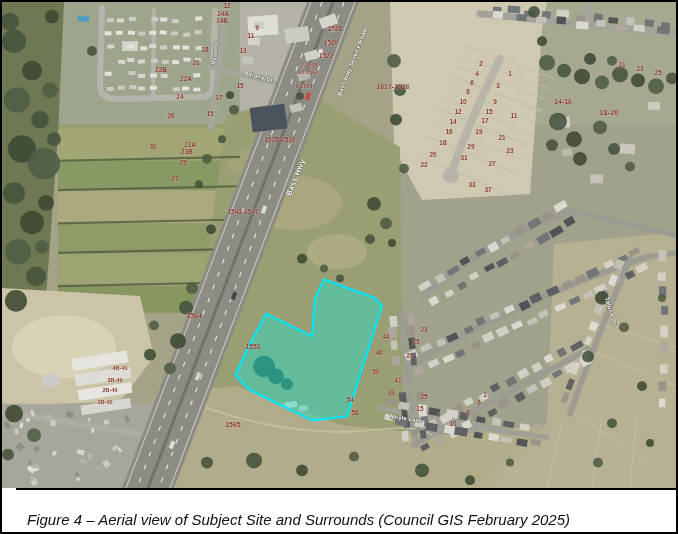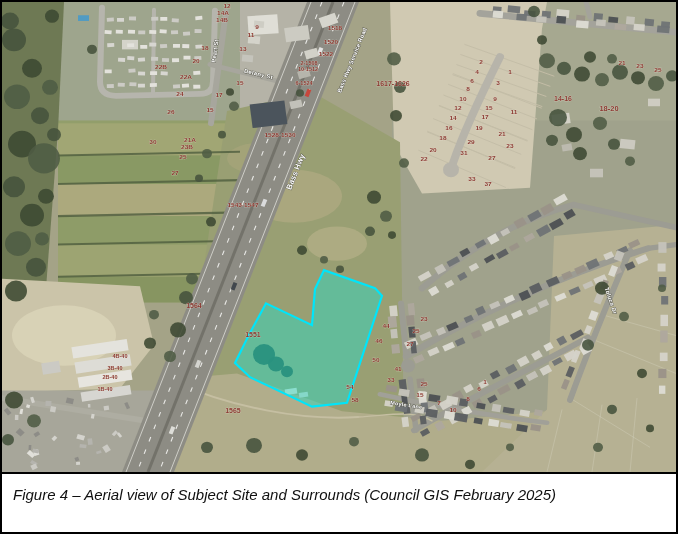--- a/index.html
+++ b/index.html
@@ -4,22 +4,22 @@
 <style>
   html,body{margin:0;padding:0;background:#fff;}
   .figure{
     width:678px;height:534px;box-sizing:border-box;border:2px solid #000;
     display:flex;flex-direction:column;background:#fff;
     font-family:"Liberation Sans",sans-serif;
   }
   .map{flex:1 1 auto;overflow:hidden;position:relative;background:#a6a588;}
   .map svg{display:block;width:100%;height:100%;}
   .caption{
-    flex:0 0 34px;border-top:2px solid #000;display:flex;align-items:flex-start;
-    padding:12px 11px;background:#fff;
+    flex:0 0 34px;border-top:2px solid #000;display:flex;align-items:flex-end;
+    padding:4px 11px;background:#fff;margin-left:14px;
   }
   .caption span{
     font-family:"Liberation Sans",sans-serif;font-style:italic;font-weight:500;
     font-size:15px;color:#101010;white-space:nowrap;
   }
   text{font-family:"Liberation Sans",sans-serif;}
   .slabel{font-weight:700;paint-order:stroke;stroke-linejoin:round;letter-spacing:.25px;}
   .plabel{font-weight:700;paint-order:stroke;stroke-linejoin:round;}
 </style>
 </head>

